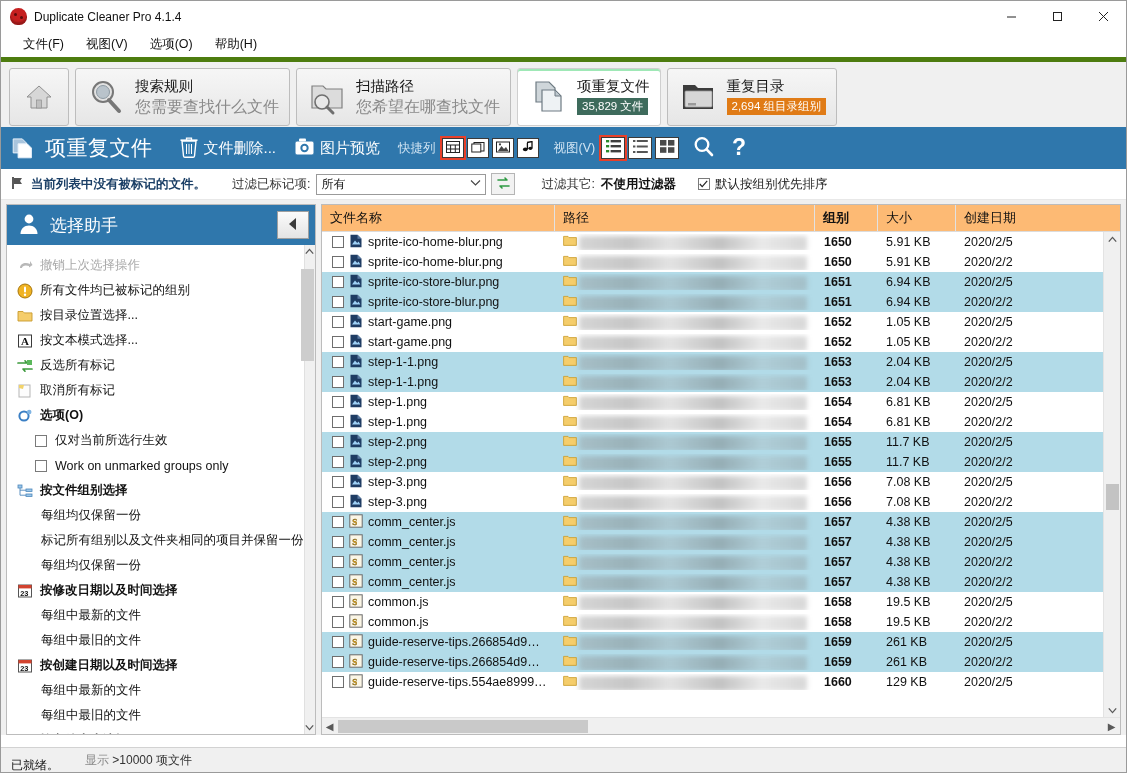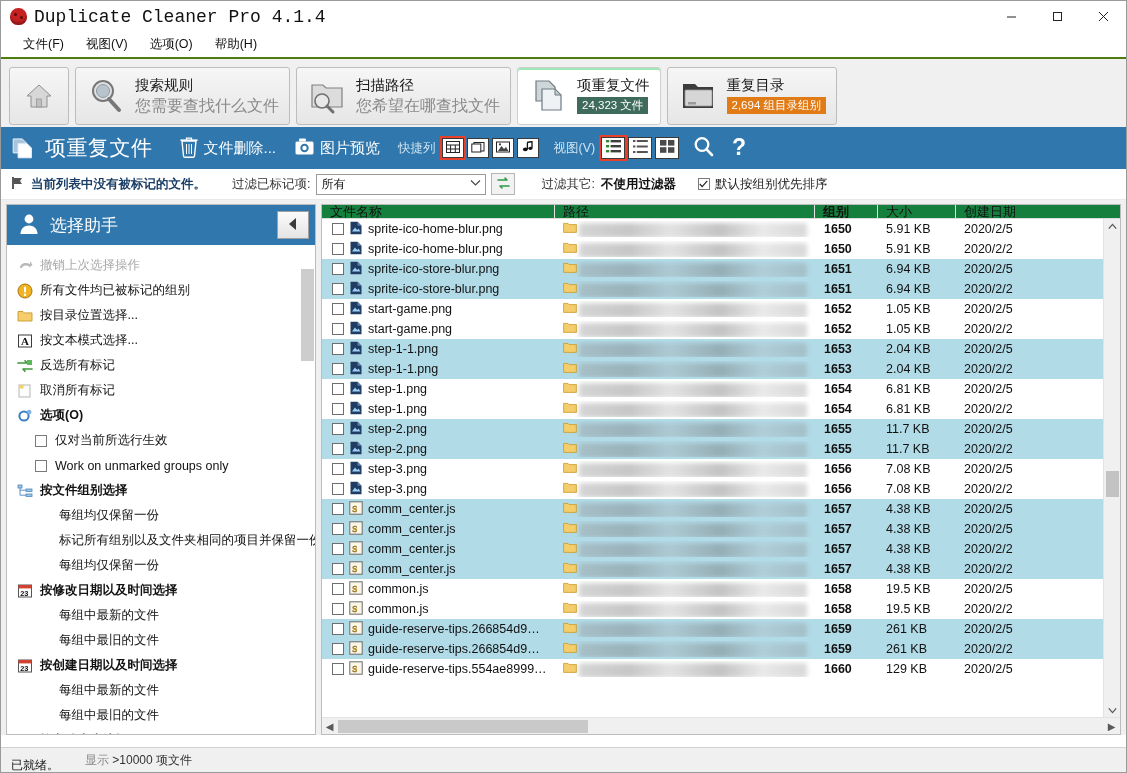--- a/index.html
+++ b/index.html
@@ -17,34 +17,34 @@
   
   .titlebar { height:31px; background:#ffffff; display:flex; align-items:center;
               padding-left:9px; position:relative; }
   .app-icon { width:17px; height:17px; margin-right:7px; position:relative; flex:none; }
   .app-icon .bug { position:absolute; inset:0; background:#c62020;
                    border-radius:50% 50% 45% 45%; box-shadow:inset 0 -3px 2px rgba(0,0,0,.25); }
   .app-icon .sp1, .app-icon .sp2 { position:absolute; width:3px; height:3px;
                    background:#5a0c0c; border-radius:50%; }
   .app-icon .sp1 { top:5px; left:4px; }
   .app-icon .sp2 { top:8px; left:10px; }
-  .title-text { font-size:18px; color:#111;font-family:Liberation Mono, monospace; }
+  .title-text { font-size:12px; color:#111; }
   .wincontrols { position:absolute; right:0; top:0; height:31px; display:flex; }
   .wc { width:46px; height:31px; display:flex; align-items:center; justify-content:center;
         font-size:11px; color:#222; }
   .wc svg { display:block; }
 
   
   .menubar { height:25px; background:#ffffff; display:flex; align-items:center;
              padding-left:12px; gap:2px; }
   .menu-item { padding:3px 10px; font-size:12.5px; color:#111; }
 
   
-  .tabstrip { height:70px; background:#f0f0f0; border-top:2px solid #4d7c0f;
-              display:flex; align-items:center; padding:6px 0 0 8px; gap:6px;
+  .tabstrip { height:70px; background:#f0f0f0; border-top:5px solid #4d7c0f;
+              display:flex; align-items:flex-start; padding:6px 0 0 8px; gap:6px;
               position:relative; }
   .tabbtn { height:58px; background:linear-gradient(#f6f6f6,#e6e6e6);
             border:1px solid #bdbdbd; border-radius:3px; display:flex; align-items:center;
             padding:0 10px; gap:9px; position:relative; }
   .tabbtn.home { width:60px; justify-content:center; padding:0; }
   .tabbtn.active { background:#ffffff; border:1px solid #cfcfcf;
                    box-shadow:inset 0 2px 0 #9fe8b6; }
   .tab-texts { display:flex; flex-direction:column; justify-content:center; gap:3px; }
   .tab-title { font-size:14.5px; color:#1a1a1a; line-height:1.1; }
   .tab-sub { font-size:16px; color:#8a8a8a; line-height:1.1; }
@@ -98,33 +98,33 @@
              padding:0 6px 0 10px; }
   .sb-head .t { font-size:17px; color:#fff; margin-left:9px; flex:1; }
   .collapse { width:32px; height:28px; background:linear-gradient(#fbfbfb,#e4e4e4);
               border:1px solid #9f9f9f; display:flex; align-items:center; justify-content:center; }
   .sb-body { flex:1; display:flex; background:#fff; position:relative; overflow:hidden; }
   .sb-list { flex:1; padding:8px 0 0 0; }
   .sb-row { display:flex; align-items:center; height:25px; padding-left:10px; gap:7px;
             font-size:12.5px; color:#111; white-space:nowrap; }
   .sb-row.dim { color:#a8a8a8; }
   .sb-row.head { font-weight:bold; }
-  .sb-row.sub { padding-left:52px; }
+  .sb-row.sub { padding-left:34px; }
   .sb-row.subchk { padding-left:28px; gap:8px; }
   .sb-ico { width:16px; height:16px; flex:none; position:relative; }
   .sb-scroll { width:16px; background:#f0f0f0; border-left:1px solid #e0e0e0;
                display:flex; flex-direction:column; align-items:center;
                justify-content:space-between; padding:1px 0; }
   .sb-scroll .arr { font-size:10px; color:#606060; }
   .sb-thumb { position:absolute; right:1px; top:24px; width:13px; height:92px; background:#cdcdcd; }
 
   
   .filelist { flex:1; border:1px solid #bcbcbc; background:#fff;
               display:flex; flex-direction:column; overflow:hidden; position:relative; }
-  .lv-head { height:14px; display:flex; background:#15803d; border-bottom:1px solid #dcdcdc;
+  .lv-head { height:27px; display:flex; background:#fdba74; border-bottom:1px solid #dcdcdc;
              font-size:13px; color:#111; flex:none; }
   .lv-head .c { display:flex; align-items:center; padding-left:8px;
                 border-right:1px solid #e2e2e2; }
   .lv-body { flex:1; display:flex; overflow:hidden; }
   .lv-rows { flex:1; overflow:hidden; }
   .row { height:20px; display:flex; align-items:center; font-size:12.5px; color:#111; }
   .row.alt { background:#b2dbe8; }
   .cell { padding-left:8px; display:flex; align-items:center; gap:5px;
           overflow:hidden; white-space:nowrap; }
   .c-name { width:233px; }
@@ -241,21 +241,21 @@
     <div class="tabbtn active">
       <span>
         <svg class="ic" width="40" height="40" viewBox="0 0 40 40">
           <path d="M8 5 h13 l6 6 v14 H8 Z" fill="#cfd6da" stroke="#6e7b83" stroke-width="1.2"></path>
           <path d="M14 13 h13 l6 6 v15 H14 Z" fill="#eef2f4" stroke="#6e7b83" stroke-width="1.2"></path>
           <path d="M27 13 v6 h6 Z" fill="#bfc9cf" stroke="#6e7b83" stroke-width="1"></path>
         </svg>
       </span>
       <div class="tab-texts">
         <div class="tab-title">项重复文件</div>
-        <div class="badge green">24,323 文件</div>
+        <div class="badge green">35,829 文件</div>
       </div>
     </div>
 
     <div class="tabbtn">
       <span>
         <svg class="ic" width="40" height="40" viewBox="0 0 40 40">
           <path d="M5 8 h12 l3 3 h15 v21 H5 Z" fill="#3c3c3c"></path>
           <rect x="7" y="14" width="27" height="16" rx="1" fill="#d6d6d6" stroke="#9a9a9a" stroke-width=".8"></rect>
           <rect x="10" y="26" width="8" height="2.5" fill="#9a9a9a"></rect>
         </svg>

